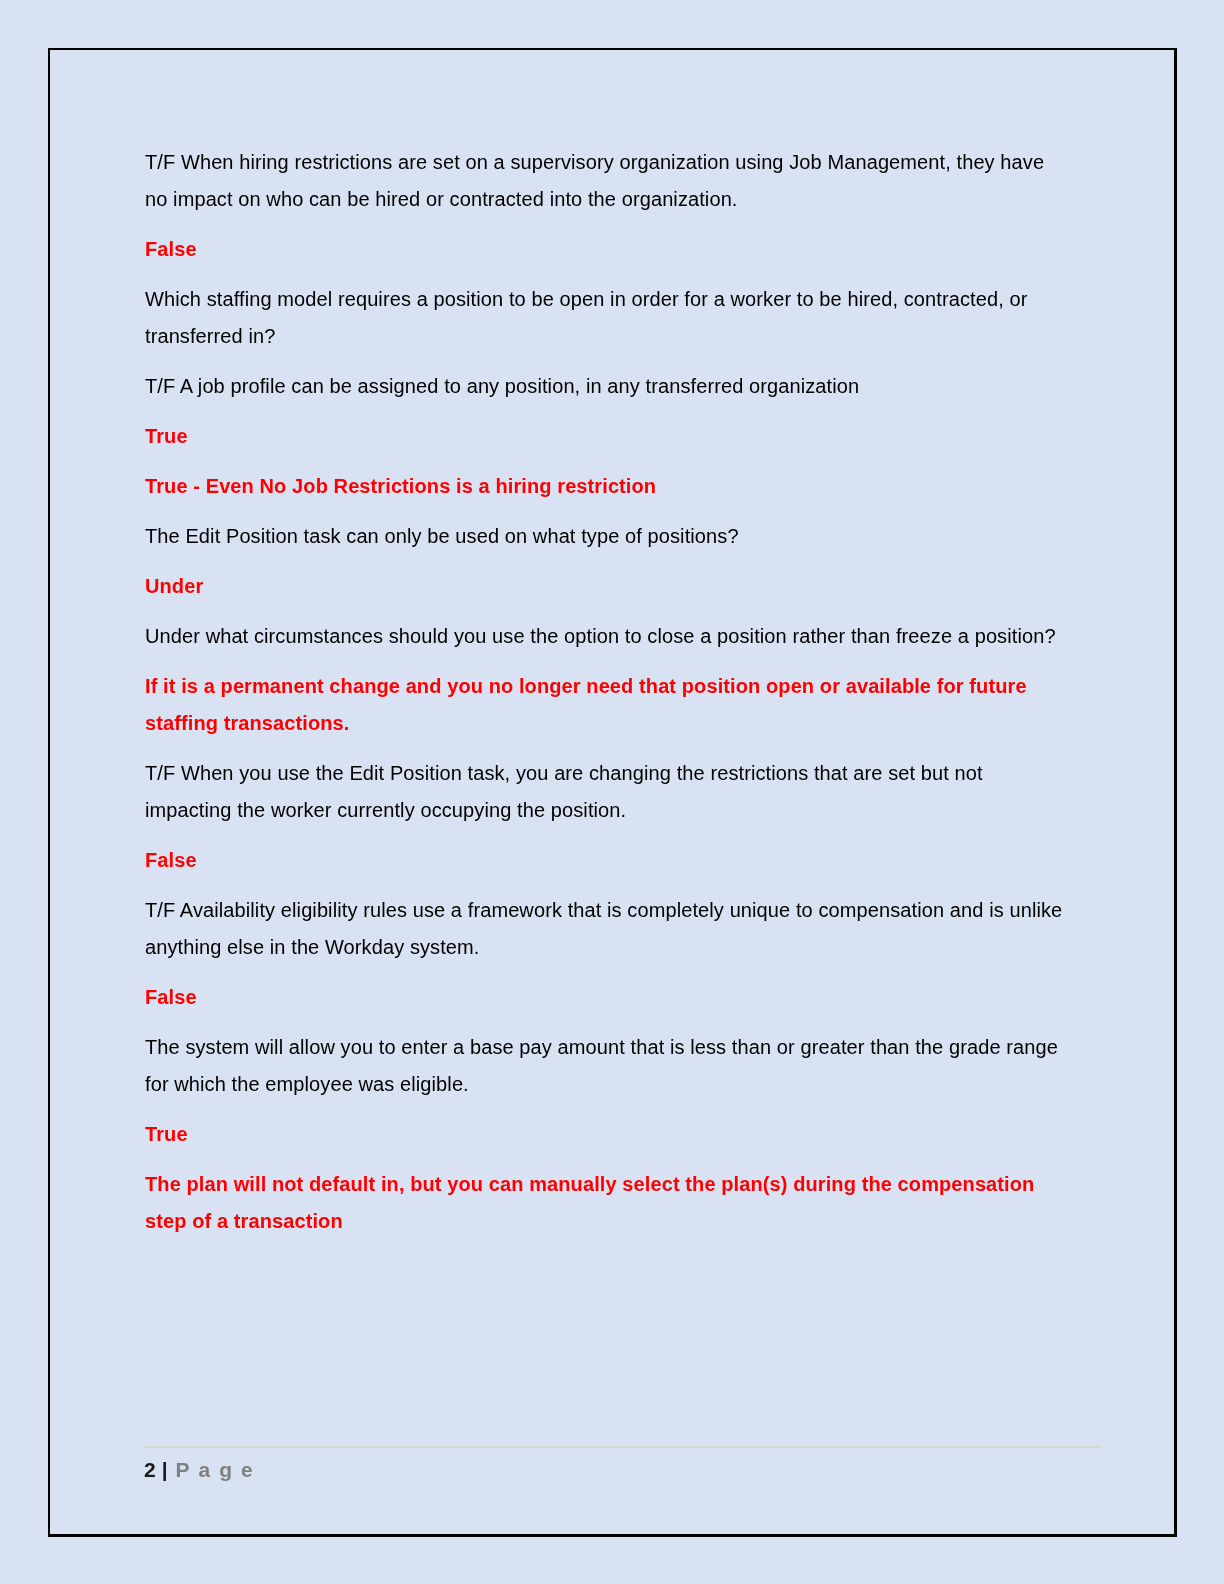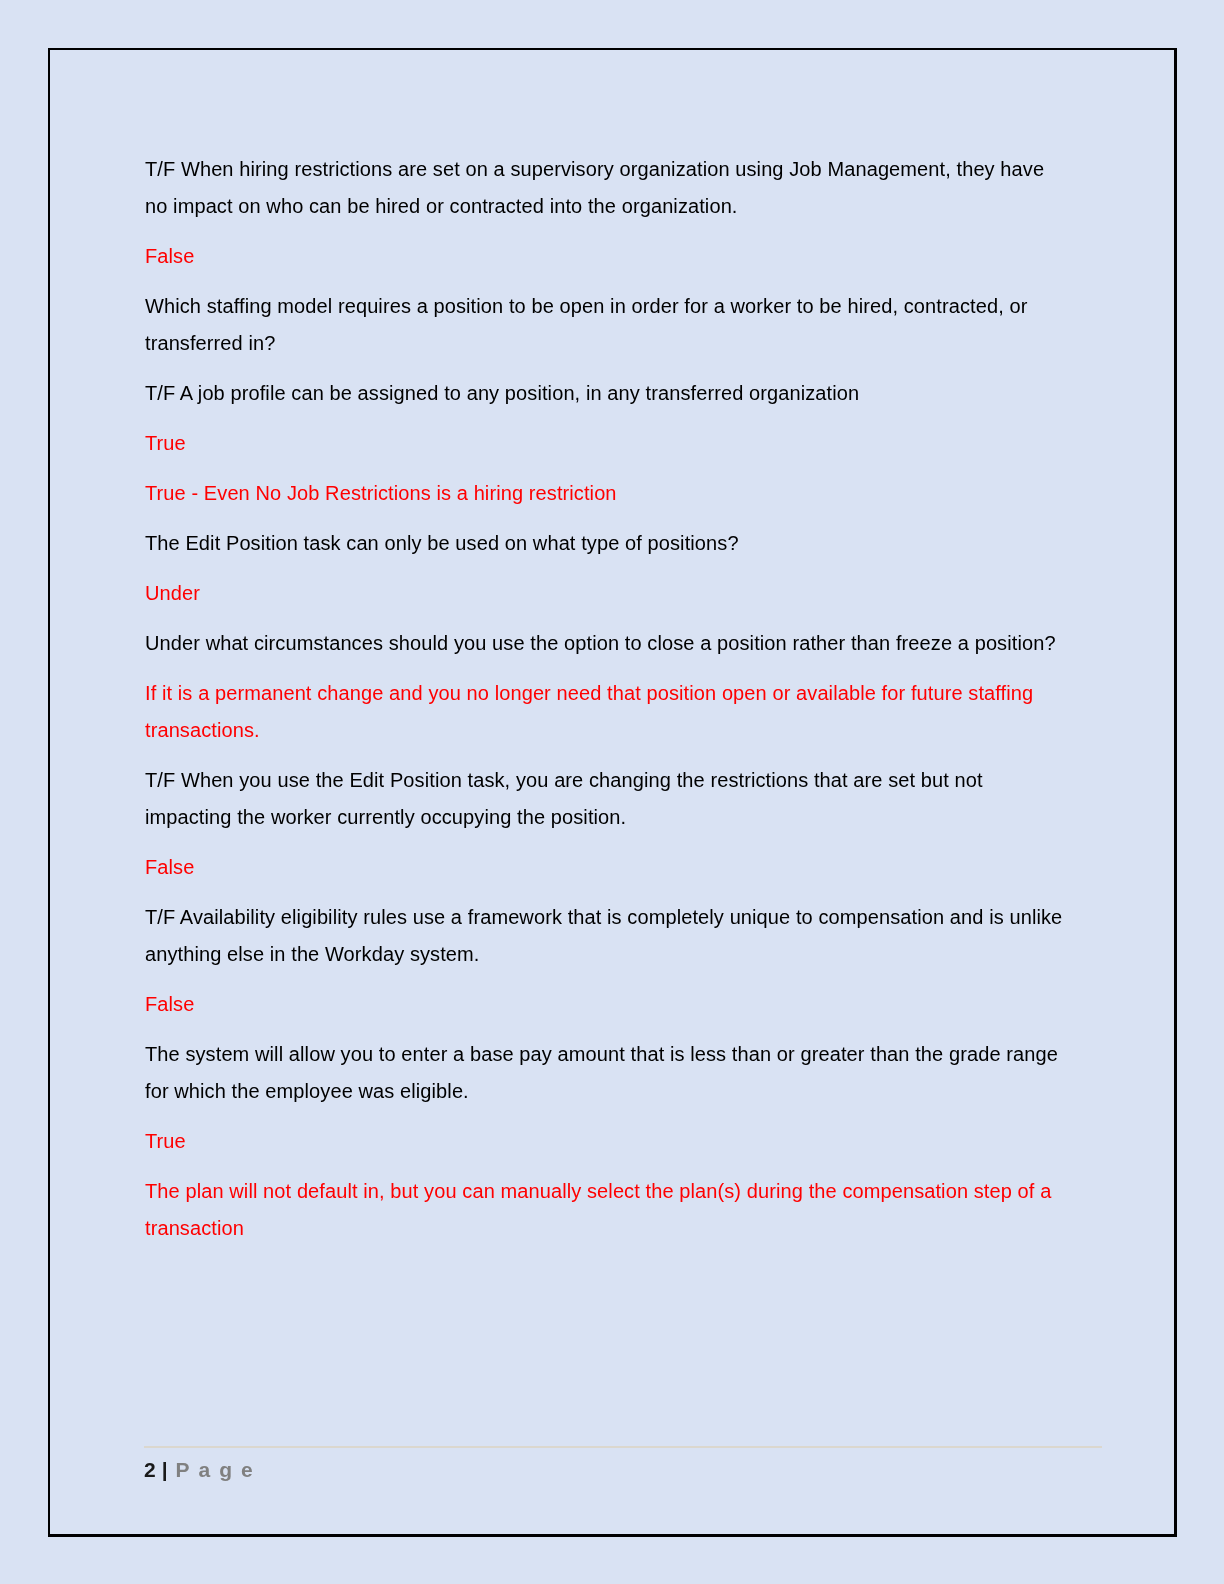--- a/index.html
+++ b/index.html
@@ -38,25 +38,25 @@
   }
   .content {
     position: absolute;
     left: 95px;
     right: 110px;
     top: 90px;
   }
   .content p {
     font-size: 20px;
     line-height: 37px;
-    margin: 11px 0 13px 0;
+    margin: 4px 0 13px 0;
     letter-spacing: 0.1px;
   }
   .content p.question { color: var(--question-text); }
-  .content p.answer { color: var(--answer-text); }
+  .content p.answer { color: var(--answer-text); font-weight: bold; }
   .footer {
     position: absolute;
     left: 94px;
     right: 72px;
     bottom: 52px;
   }
   .footer-rule {
     height: 2px;
     background: var(--footer-rule);
     margin-bottom: 10px;

